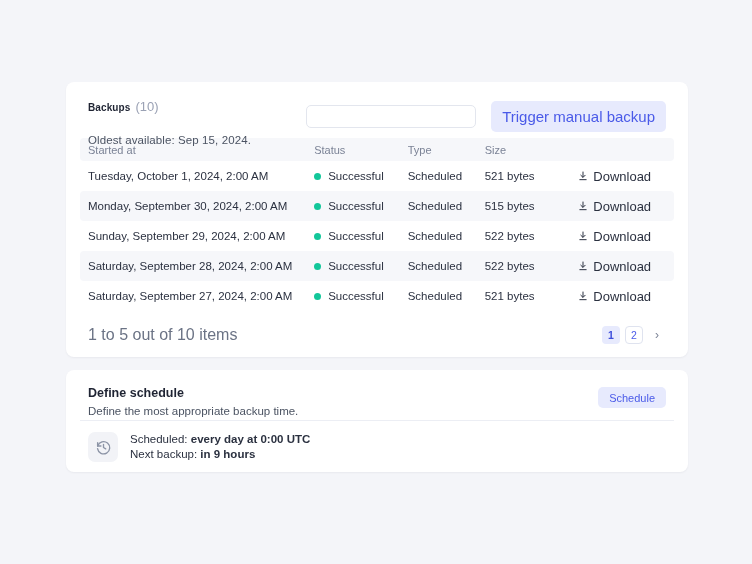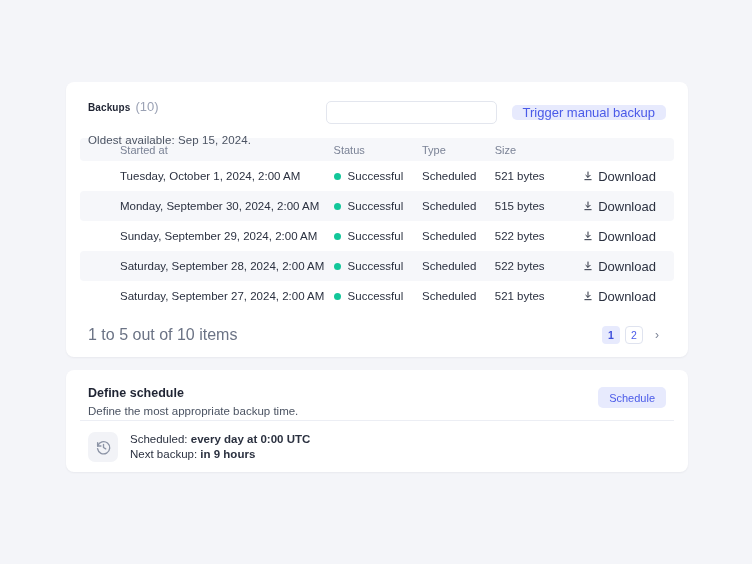--- a/index.html
+++ b/index.html
@@ -59,22 +59,22 @@
     font-family: inherit;
     white-space: nowrap;
     margin-top: 28px;
   }
   .seg-btn:last-child { border-right: none; }
   .seg-btn.active { background: #f2f3f7; }
 
   .primary-btn {
     background: #e7eafd;
     color: #4a5ae8;
-    font-size: 13px;
-    height: 15px;
+    font-size: 15px;
+    height: 31px;
     padding: 0 11px;
     border: none; border-radius: 5px;
     display: flex; align-items: center;
     cursor: pointer;
     font-family: inherit;
     white-space: nowrap;
   }
 
   
   .table { margin: 0 14px; }
@@ -87,21 +87,21 @@
     border-radius: 4px;
   }
   .trow.head {
     color: #7b8396;
     font-size: 11px;
     background: #f6f7fa;
     height: 23px;
   }
   .trow.alt { background: #f6f7fa; }
 
-  .c-started { width: 232px; margin-left: 32px; }
+  .c-started { width: 232px; }
   .c-status  { width: 96px; display: flex; align-items: center; gap: 7px; }
   .c-type    { width: 79px; }
   .c-size    { width: 96px; }
   .c-dl      { width: 90px; display: flex; align-items: center; gap: 5px; }
 
   .dot {
     width: 7px; height: 7px; border-radius: 50%;
     background: #12c79a; flex: none;
   }
   .dl-link {

